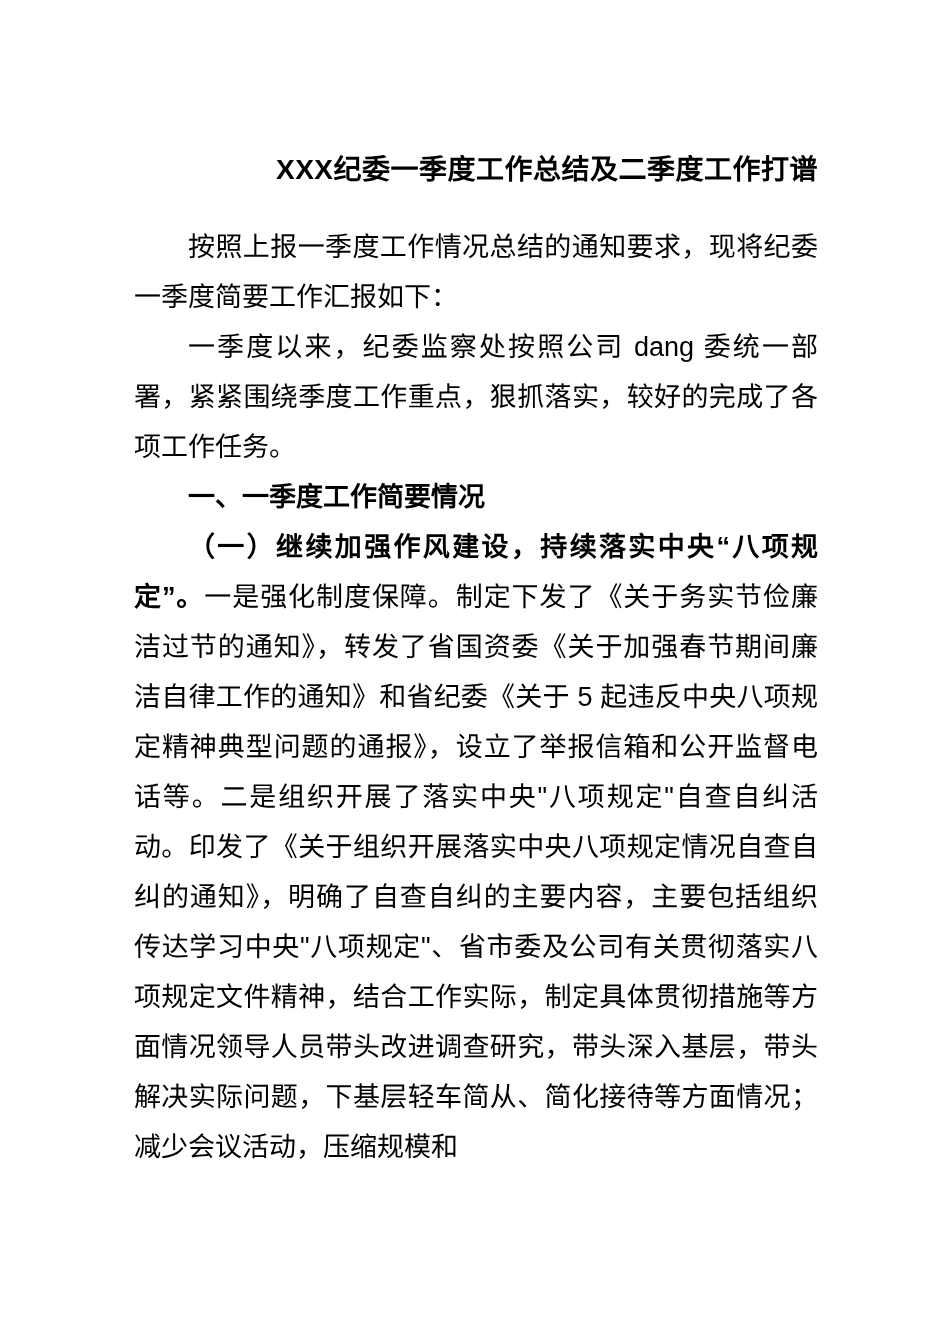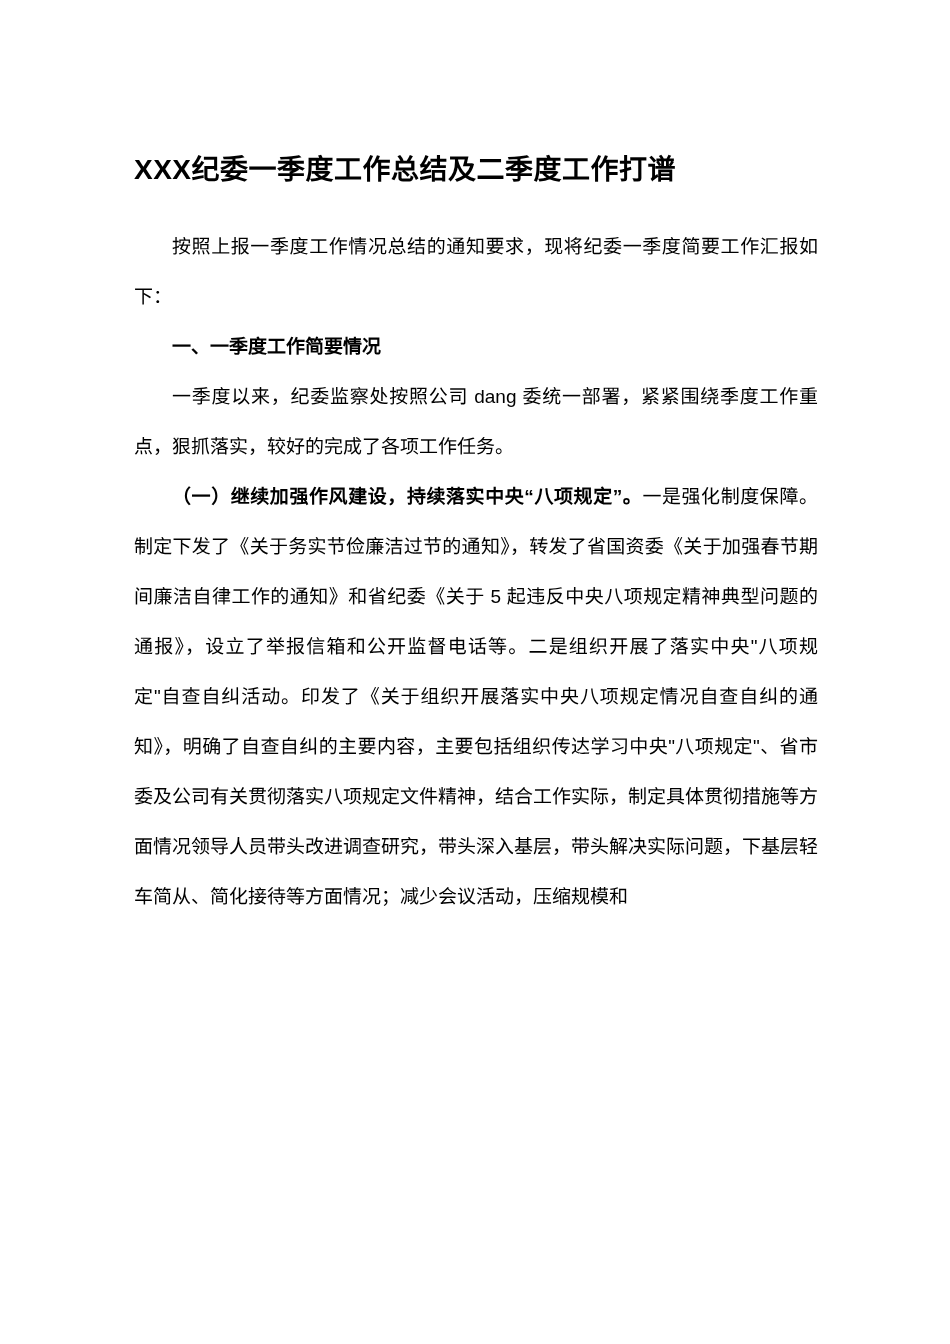--- a/index.html
+++ b/index.html
@@ -23,29 +23,29 @@
   .content {
     position: absolute;
     left: 134px;
     top: 0;
     width: 684px;
   }
   .doc-title {
     font-size: 28px;
     font-weight: bold;
     letter-spacing: 0.5px;
-    text-align: left;
+    text-align: right;
     margin: 0;
     padding-top: 148px;
     padding-bottom: 0;
     line-height: 44px;
     white-space: nowrap;
   }
   .para {
-    font-size: 19px;
+    font-size: 27px;
     line-height: 50px;
     margin: 0;
     text-align: justify;
     text-justify: inter-ideograph;
     letter-spacing: 0px;
     word-break: break-all;
   }
   .para.indent {
     text-indent: 2em;
   }
@@ -62,20 +62,20 @@
 </head>
 <body style="background: rgb(255, 255, 255); color: rgb(0, 0, 0);">
 
 <div class="page">
   <div class="content">
 
     <h1 class="doc-title">XXX纪委一季度工作总结及二季度工作打谱</h1>
 
     <p class="para indent gap-title">按照上报一季度工作情况总结的通知要求，现将纪委一季度简要工作汇报如下：</p>
 
+    <p class="para indent">一季度以来，纪委监察处按照公司 dang 委统一部署，紧紧围绕季度工作重点，狠抓落实，较好的完成了各项工作任务。</p>
+
     <p class="para indent"><span class="heading-inline">一、一季度工作简要情况</span></p>
-
-    <p class="para indent">一季度以来，纪委监察处按照公司 dang 委统一部署，紧紧围绕季度工作重点，狠抓落实，较好的完成了各项工作任务。</p>
 
     <p class="para indent"><span class="s-bold">（一）继续加强作风建设，持续落实中央“八项规定”。</span><span>一是强化制度保障。制定下发了《关于务实节俭廉洁过节的通知》，转发了省国资委《关于加强春节期间廉洁自律工作的通知》和省纪委《关于 5 起违反中央八项规定精神典型问题的通报》，设立了举报信箱和公开监督电话等。二是组织开展了落实中央"八项规定"自查自纠活动。印发了《关于组织开展落实中央八项规定情况自查自纠的通知》，明确了自查自纠的主要内容，主要包括组织传达学习中央"八项规定"、省市委及公司有关贯彻落实八项规定文件精神，结合工作实际，制定具体贯彻措施等方面情况领导人员带头改进调查研究，带头深入基层，带头解决实际问题，下基层轻车简从、简化接待等方面情况；减少会议活动，压缩规模和</span></p>
 
   </div>
 </div>
 
 </body></html>

